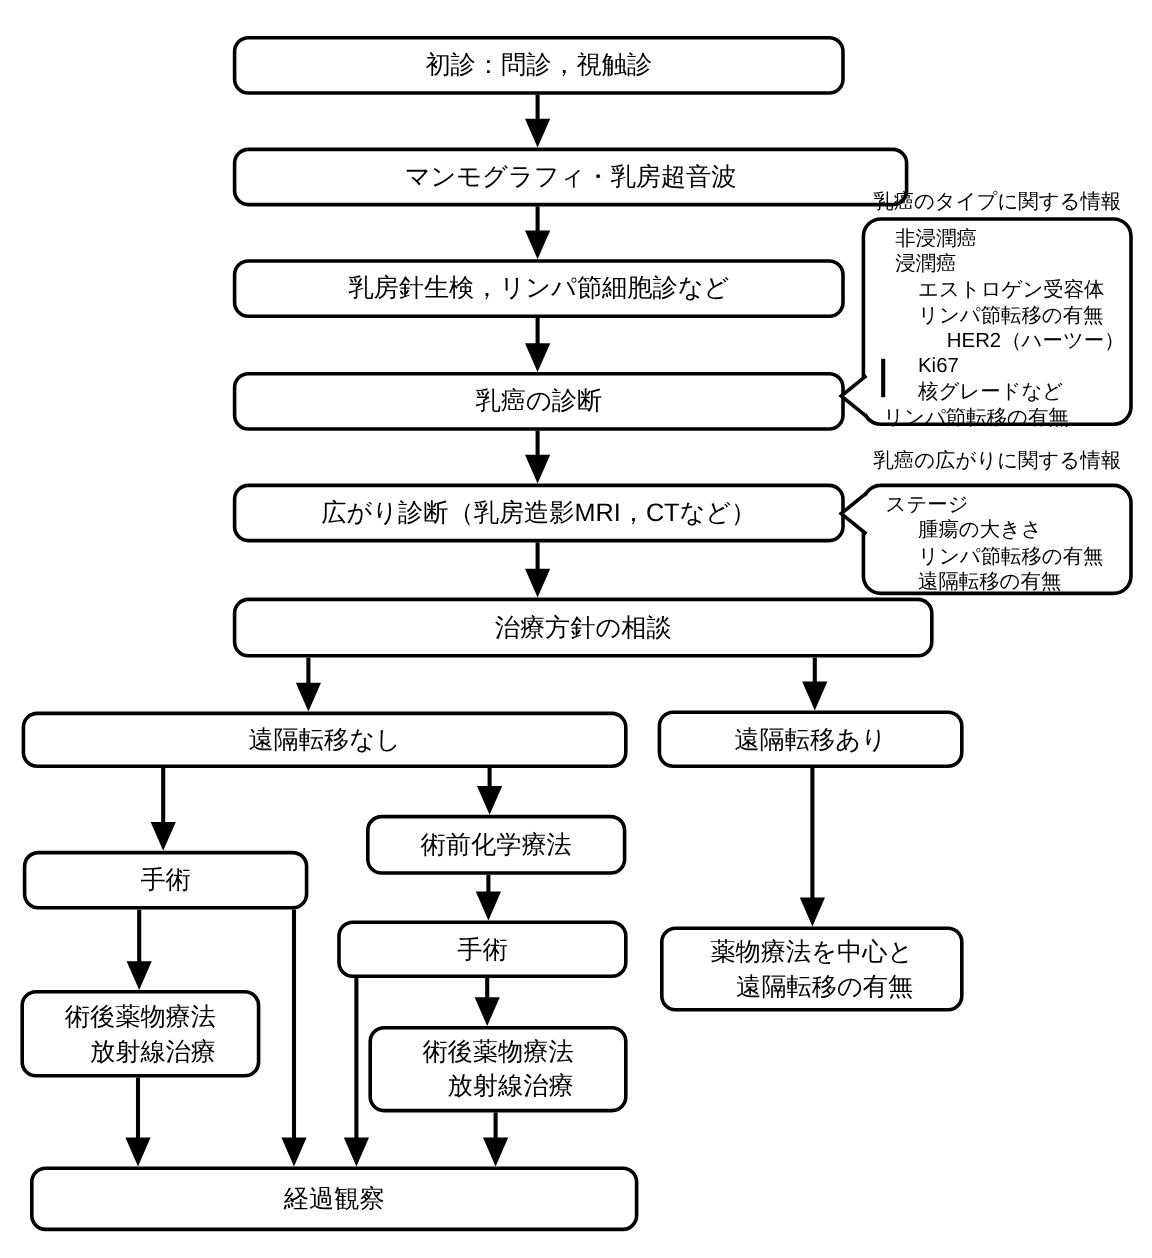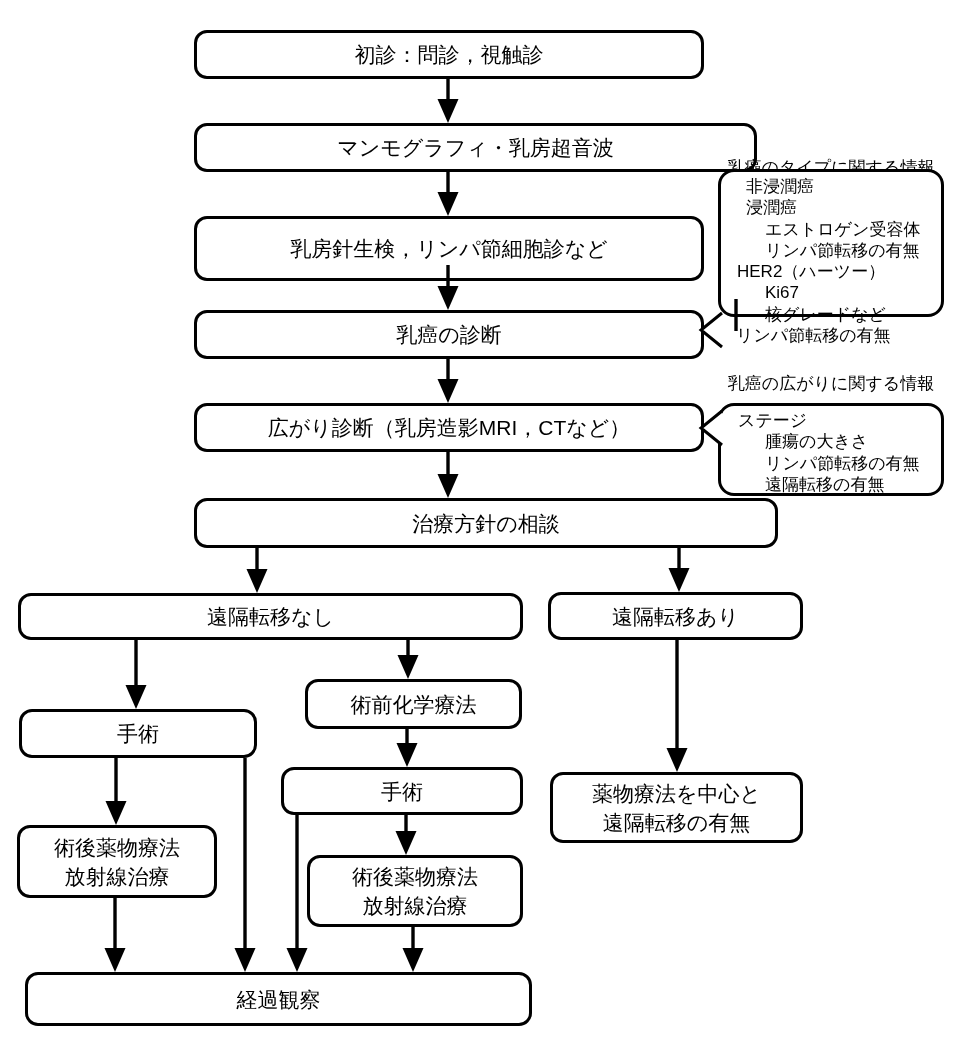--- a/index.html
+++ b/index.html
@@ -6,21 +6,21 @@
   #stage{
     position:relative;width:960px;height:1048px;background:#ffffff;overflow:hidden;
     font-family:"Liberation Sans","DejaVu Sans",sans-serif;color:#000;
   }
   .node{
     position:absolute;box-sizing:border-box;background:#ffffff;
     border:3px solid #000;border-radius:13px;
     display:flex;align-items:center;justify-content:center;
     font-size:21px;line-height:29px;text-align:center;
   }
-  .node .nlabel{white-space:pre-line;}
+  .node .nlabel{white-space:pre-line;text-align:right;}
   .callout{
     position:absolute;box-sizing:border-box;background:#ffffff;
     border:3px solid #000;border-radius:16px;
     font-size:17px;padding-top:4px;
   }
   .cline{line-height:21.3px;white-space:nowrap;}
   .callout-title{
     position:absolute;font-size:17px;line-height:20px;
     text-align:center;white-space:nowrap;
   }
@@ -34,21 +34,21 @@
 <body>
 
 <div id="stage">
 
   <div class="node" style="left:194px;top:30px;width:510px;height:49px">
     <span class="nlabel">初診：問診，視触診</span>
   </div>
   <div class="node" style="left:194px;top:123px;width:563px;height:49px">
     <span class="nlabel">マンモグラフィ・乳房超音波</span>
   </div>
-  <div class="node" style="left:194px;top:216px;width:510px;height:65px">
+  <div class="node" style="left:194px;top:216px;width:510px;height:49px">
     <span class="nlabel">乳房針生検，リンパ節細胞診など</span>
   </div>
   <div class="node" style="left:194px;top:310px;width:510px;height:49px">
     <span class="nlabel">乳癌の診断</span>
   </div>
   <div class="node" style="left:194px;top:403px;width:510px;height:49px">
     <span class="nlabel">広がり診断（乳房造影MRI，CTなど）</span>
   </div>
   <div class="node" style="left:194px;top:498px;width:584px;height:50px">
     <span class="nlabel">治療方針の相談</span>
@@ -82,26 +82,26 @@
   <div class="node" style="left:550px;top:772px;width:253px;height:71px">
     <span class="nlabel">薬物療法を中心と
 遠隔転移の有無</span>
   </div>
 
   <div class="node" style="left:25px;top:972px;width:507px;height:54px">
     <span class="nlabel">経過観察</span>
   </div>
 
   <div class="callout-title" style="left:718px;top:158px;width:226px">乳癌のタイプに関する情報</div>
-  <div class="callout" style="left:718px;top:169px;width:226px;height:148px">
+  <div class="callout" style="left:718px;top:181px;width:226px;height:174px">
     <div class="cline" style="padding-left:25px">非浸潤癌</div>
     <div class="cline" style="padding-left:25px">浸潤癌</div>
     <div class="cline" style="padding-left:44px">エストロゲン受容体</div>
     <div class="cline" style="padding-left:44px">リンパ節転移の有無</div>
-    <div class="cline" style="padding-left:16px">HER2（ハーツー）</div>
+    <div class="cline" style="padding-left:68px">HER2（ハーツー）</div>
     <div class="cline" style="padding-left:44px">Ki67</div>
     <div class="cline" style="padding-left:44px">核グレードなど</div>
     <div class="cline" style="padding-left:15px">リンパ節転移の有無</div>
   </div>
 
   <div class="callout-title" style="left:718px;top:374px;width:226px">乳癌の広がりに関する情報</div>
   <div class="callout" style="left:718px;top:403px;width:226px;height:93px">
     <div class="cline" style="padding-left:17px">ステージ</div>
     <div class="cline" style="padding-left:44px">腫瘍の大きさ</div>
     <div class="cline" style="padding-left:44px">リンパ節転移の有無</div>

